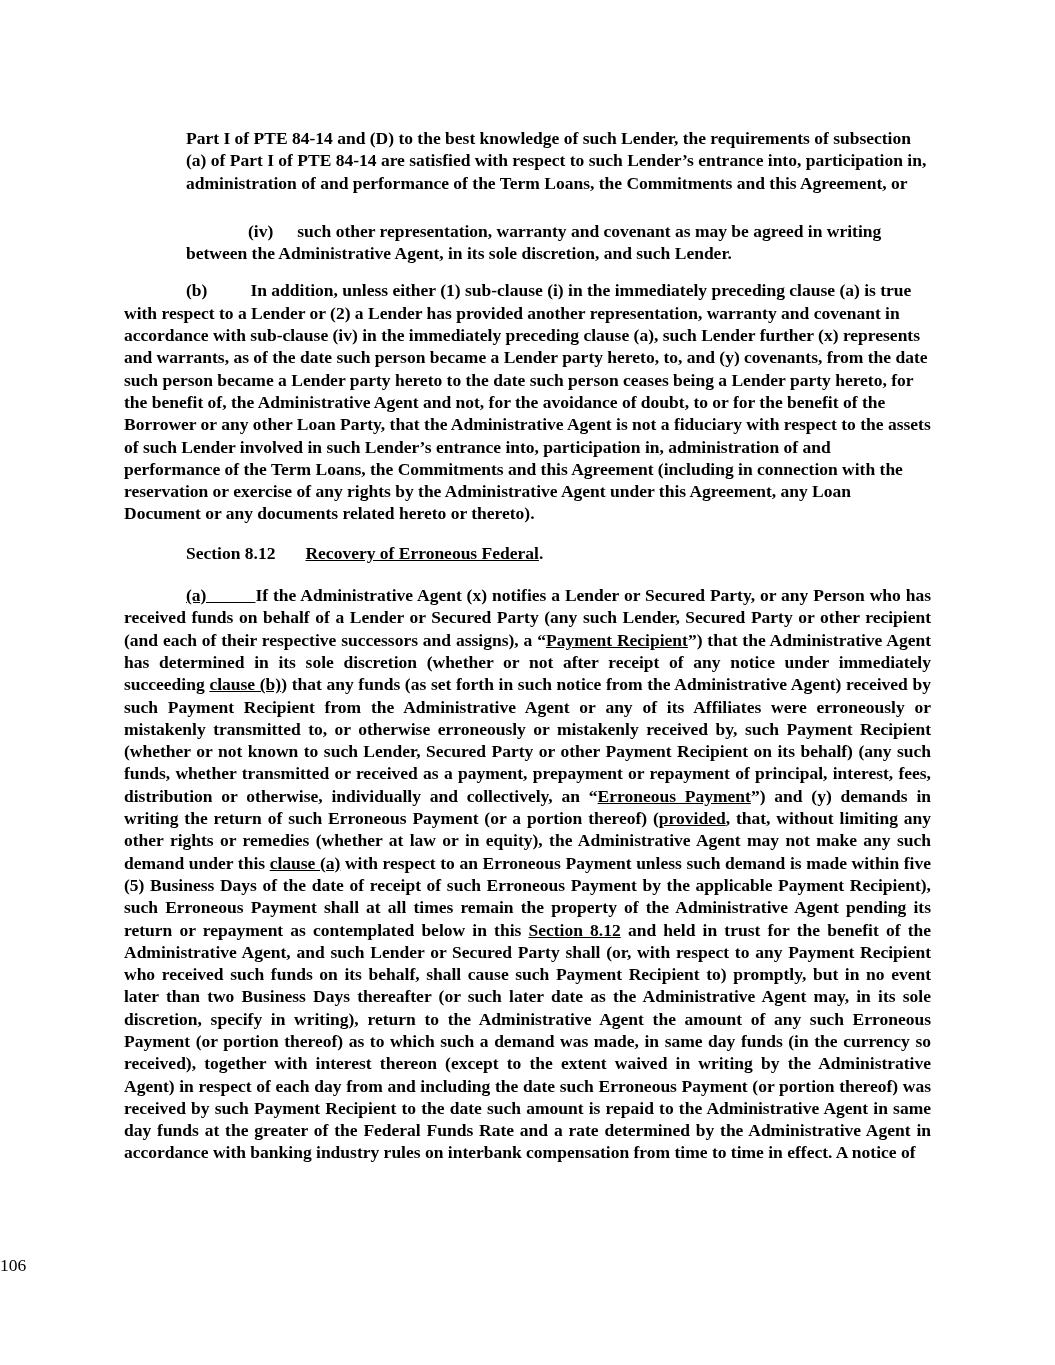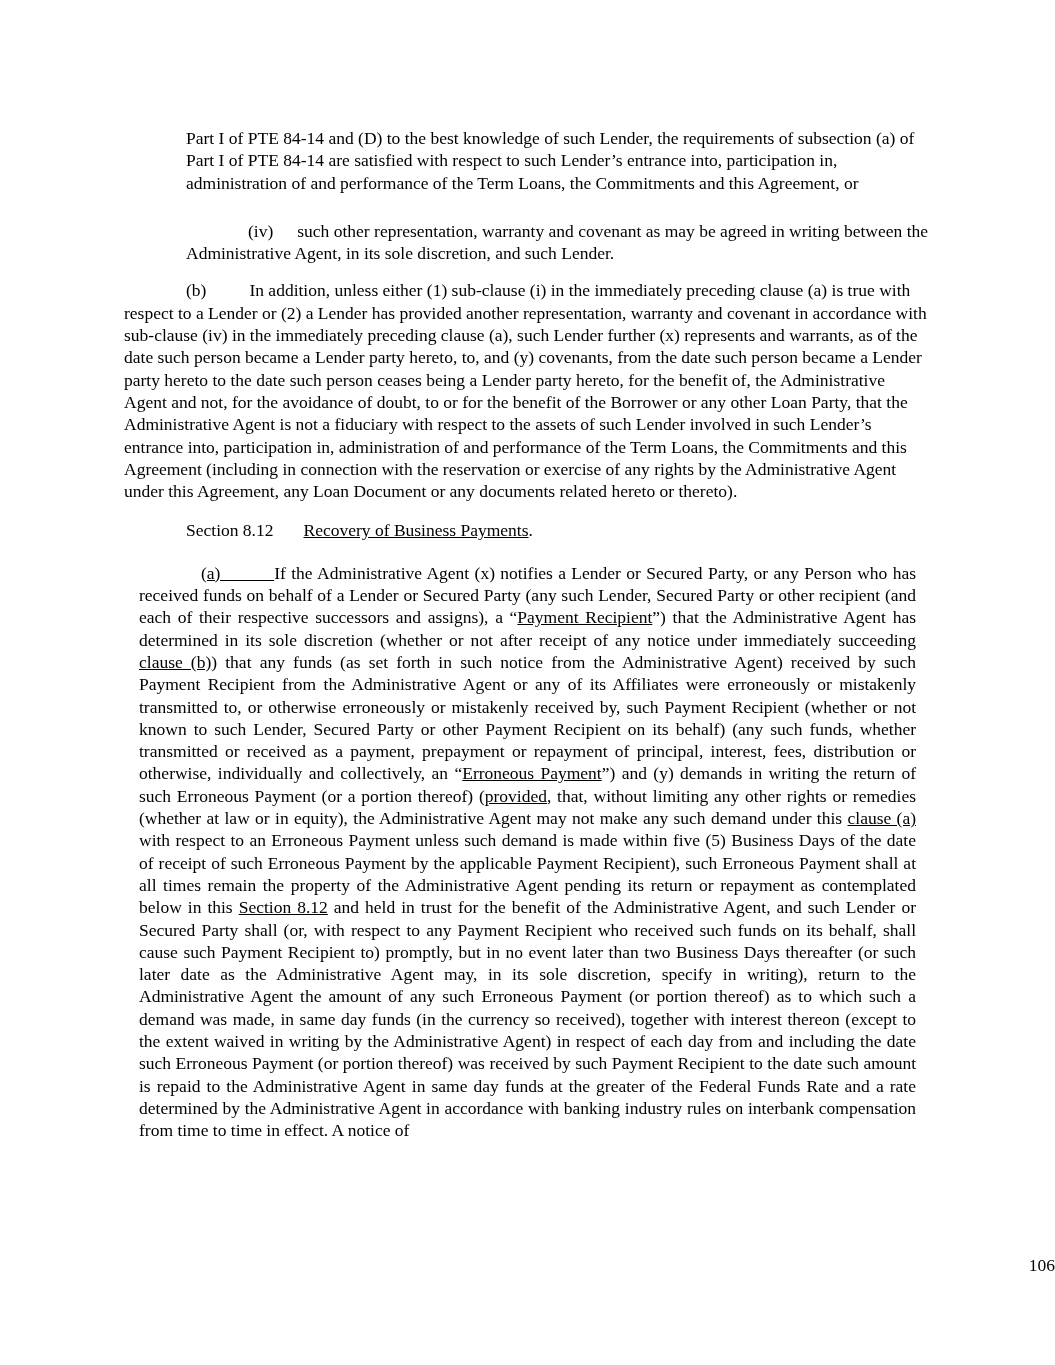--- a/index.html
+++ b/index.html
@@ -16,73 +16,74 @@
     font-size: 17.5px;
     line-height: 22.3px;
     color: #000000;
     overflow: hidden;
   }
   .content {
     position: absolute;
     left: 124px;
     top: 127px;
     width: 807px;
+    font-weight: bold;
   }
   p { margin: 0; padding: 0; }
   .p-sub {            
     margin: 0 0 26px 62px;
   }
   .p-iv {             
     margin: 16px 0 15px 62px;
     text-indent: 62px;
   }
   .p-b {              
     margin: 2px 0 17px 0;
     text-indent: 62px;
   }
   .p-heading {        
     margin: 0 0 20px 0;
     text-indent: 62px;
   }
   .p-a {              
-    margin: 15px;
+    margin: 0;
     text-indent: 62px;
     text-align: justify;
   }
   .u { text-decoration: underline; }
   .tab { display: inline-block; height: 1px; }
   .tab-iv { width: 24px; }
   .tab-b { width: 43px; }
   .tab-heading { width: 30px; }
   .page-number {
     position: absolute;
     top: 1254px;
     left: 0;
     width: 100%;
-    text-align: right;
+    text-align: left;
   }
 </style>
 </head>
 <body>
 
 <div class="page">
   <div class="content">
 
     <p class="p-sub">Part I of PTE 84-14 and (D) to the best knowledge of such Lender, the requirements of subsection (a) of Part I of PTE 84-14 are satisfied with respect to such Lender’s entrance into, participation in, administration of and performance of the Term Loans, the Commitments and this Agreement, or</p>
 
     <p class="p-iv">
       <span>(iv)</span><span class="tab tab-iv"></span><span>such other representation, warranty and covenant as may be agreed in writing between the Administrative Agent, in its sole discretion, and such Lender.</span>
     </p>
 
     <p class="p-b">
       <span>(b)</span><span class="tab tab-b"></span><span>In addition, unless either (1) sub-clause (i) in the immediately preceding clause (a) is true with respect to a Lender or (2) a Lender has provided another representation, warranty and covenant in accordance with sub-clause (iv) in the immediately preceding clause (a), such Lender further (x) represents and warrants, as of the date such person became a Lender party hereto, to, and (y) covenants, from the date such person became a Lender party hereto to the date such person ceases being a Lender party hereto, for the benefit of, the Administrative Agent and not, for the avoidance of doubt, to or for the benefit of the Borrower or any other Loan Party, that the Administrative Agent is not a fiduciary with respect to the assets of such Lender involved in such Lender’s entrance into, participation in, administration of and performance of the Term Loans, the Commitments and this Agreement (including in connection with the reservation or exercise of any rights by the Administrative Agent under this Agreement, any Loan Document or any documents related hereto or thereto).</span>
     </p>
 
     <p class="p-heading">
-      <span>Section 8.12</span><span class="tab tab-heading"></span><span class="u">Recovery of Business Payments</span><span>.</span>
+      <span>Section 8.12</span><span class="tab tab-heading"></span><span class="u">Recovery of Erroneous Federal</span><span>.</span>
     </p>
 
     <p class="p-a"><span class="u">(a)&nbsp;&nbsp;&nbsp;&nbsp;&nbsp;&nbsp;&nbsp;&nbsp;&nbsp;&nbsp;</span><span>If the Administrative Agent (x) notifies a Lender or Secured Party, or any Person who has received funds on behalf of a Lender or Secured Party (any such Lender, Secured Party or other recipient (and each of their respective successors and assigns), a “</span><span class="u">Payment Recipient</span><span>”) that the Administrative Agent has determined in its sole discretion (whether or not after receipt of any notice under immediately succeeding </span><span class="u">clause (b)</span><span>) that any funds (as set forth in such notice from the Administrative Agent) received by such Payment Recipient from the Administrative Agent or any of its Affiliates were erroneously or mistakenly transmitted to, or otherwise erroneously or mistakenly received by, such Payment Recipient (whether or not known to such Lender, Secured Party or other Payment Recipient on its behalf) (any such funds, whether  transmitted or received as a payment, prepayment or repayment of principal, interest, fees, distribution or otherwise, individually and collectively, an “</span><span class="u">Erroneous Payment</span><span>”) and (y) demands in writing the return of such Erroneous Payment (or a portion thereof) (</span><span class="u">provided</span><span>, that, without limiting any other rights or remedies (whether at law or in equity), the Administrative Agent may not make any such demand under this </span><span class="u">clause (a)</span><span> with respect to an Erroneous Payment unless such demand is made within five (5) Business Days of the date of receipt of such Erroneous Payment by the applicable Payment Recipient), such Erroneous Payment shall at all times remain the property of the Administrative Agent pending its return or repayment as contemplated below in this </span><span class="u">Section 8.12</span><span> and held in trust for the benefit of the Administrative Agent, and such Lender or Secured Party shall (or, with respect to any Payment Recipient who received such funds on its behalf, shall cause such Payment Recipient to) promptly, but in no event later than two Business Days thereafter (or such later date as the Administrative Agent may, in its sole discretion, specify in writing), return to the Administrative Agent the amount of any such Erroneous Payment (or portion thereof) as to which such a demand was made, in same day funds (in the currency so received), together with interest thereon (except to the extent waived in writing by the Administrative Agent) in respect of each day from and including the date such Erroneous Payment (or portion thereof) was received by such Payment Recipient to the date such amount is repaid to the Administrative Agent in same day funds at the greater of the Federal Funds Rate and a rate determined by the Administrative Agent in accordance with banking industry rules on interbank compensation from time to time in effect. A notice of</span></p>
 
   </div>
 
   <div class="page-number">106</div>
 </div>
 
 </body></html>

